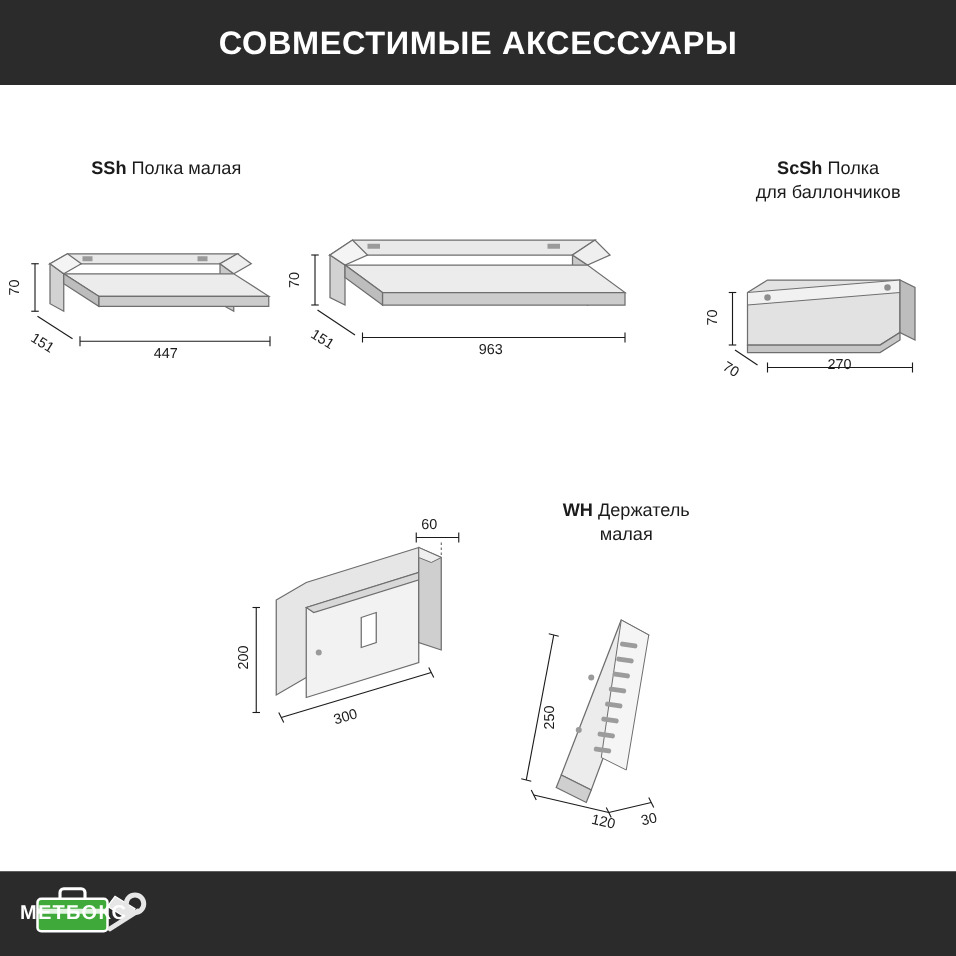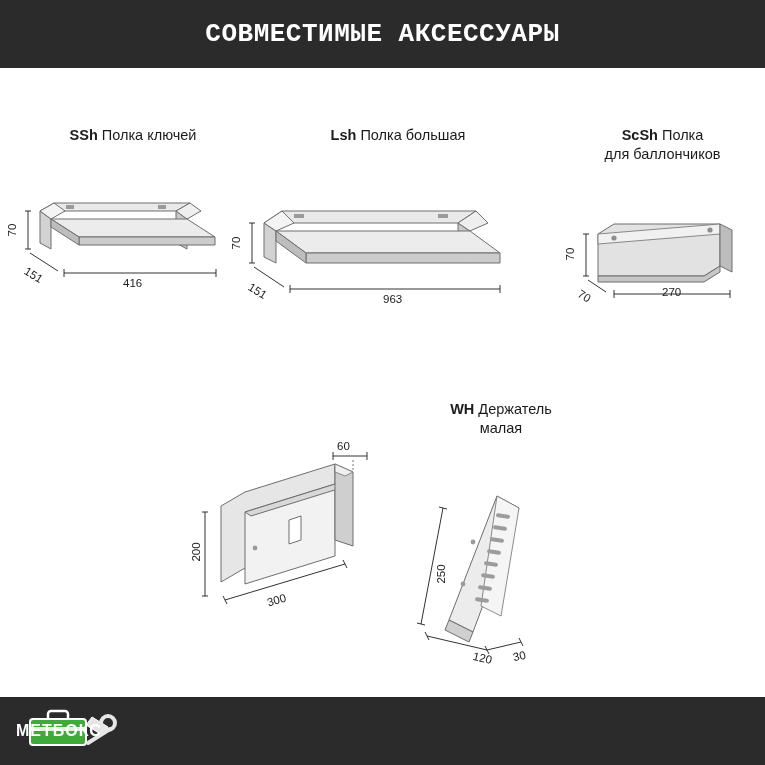--- a/index.html
+++ b/index.html
@@ -23,21 +23,20 @@
   .header-bar {
     position: absolute;
     left: 0;
     top: 0;
     width: 765px;
     height: 68px;
     background: #2b2b2b;
     display: flex;
     align-items: center;
     justify-content: center;
-    font-family: Liberation Mono, monospace;
   }
   .header-title {
     color: #ffffff;
     font-size: 26px;
     font-weight: bold;
     letter-spacing: 0.5px;
     text-transform: uppercase;
     text-align: center;
   }
   
@@ -99,21 +98,21 @@
 
 <div class="page">
 
   <div class="header-bar">
     <div class="header-title">Совместимые аксессуары</div>
   </div>
 
   <div class="item" style="left:18px; top:126px; width:230px;">
     <div class="item-caption">
       <b>SSh</b>
-      <span>Полка ключей</span>
+      <span>Полка малая</span>
     </div>
     <div class="drawing" style="margin-top:48px; height:120px;">
       <svg width="230" height="120" viewBox="0 0 230 120">
 
         <polygon points="22,18 36,10 172,10 158,18" fill="#e9e9e9" stroke="#6e6e6e" stroke-width="1"></polygon>
 
         <polygon points="22,18 22,50 33,56 33,26" fill="#d2d2d2" stroke="#6e6e6e" stroke-width="1"></polygon>
         <polygon points="22,18 33,26 47,18 36,10" fill="#f4f4f4" stroke="#6e6e6e" stroke-width="1"></polygon>
 
         <polygon points="158,18 158,50 169,56 169,26" fill="#c9c9c9" stroke="#6e6e6e" stroke-width="1"></polygon>
@@ -133,29 +132,25 @@
         <line x1="7" y1="56" x2="13" y2="56" stroke="#1b1b1b" stroke-width="0.9"></line>
 
         <line x1="12" y1="60" x2="40" y2="78" stroke="#1b1b1b" stroke-width="0.9"></line>
 
         <line x1="46" y1="80" x2="198" y2="80" stroke="#1b1b1b" stroke-width="0.9"></line>
         <line x1="46" y1="76" x2="46" y2="84" stroke="#1b1b1b" stroke-width="0.9"></line>
         <line x1="198" y1="76" x2="198" y2="84" stroke="#1b1b1b" stroke-width="0.9"></line>
       </svg>
       <div class="dim rot" style="left:-12px; top:31px; transform:rotate(-90deg);">70</div>
       <div class="dim rot" style="left:6px; top:76px; transform:rotate(32deg);">151</div>
-      <div class="dim" style="left:105px; top:84px;">416</div>
+      <div class="dim" style="left:105px; top:84px;">447</div>
     </div>
   </div>
 
   <div class="item" style="left:238px; top:126px; width:320px;">
-    <div class="item-caption">
-      <b>Lsh</b>
-      <span>Полка большая</span>
-    </div>
     <div class="drawing" style="margin-top:48px; height:130px;">
       <svg width="300" height="130" viewBox="0 0 300 130">
         <polygon points="26,30 44,18 238,18 220,30" fill="#e9e9e9" stroke="#6e6e6e" stroke-width="1"></polygon>
         <polygon points="26,30 26,64 38,70 38,38" fill="#d2d2d2" stroke="#6e6e6e" stroke-width="1"></polygon>
         <polygon points="26,30 38,38 56,30 44,18" fill="#f4f4f4" stroke="#6e6e6e" stroke-width="1"></polygon>
         <polygon points="220,30 220,64 232,70 232,38" fill="#c9c9c9" stroke="#6e6e6e" stroke-width="1"></polygon>
         <polygon points="220,30 232,38 250,30 238,18" fill="#efefef" stroke="#6e6e6e" stroke-width="1"></polygon>
         <polygon points="38,38 232,38 262,60 68,60" fill="#ececec" stroke="#6e6e6e" stroke-width="1"></polygon>
         <polygon points="68,60 262,60 262,70 68,70" fill="#cccccc" stroke="#6e6e6e" stroke-width="1"></polygon>
         <polygon points="38,38 68,60 68,70 38,48" fill="#bdbdbd" stroke="#6e6e6e" stroke-width="1"></polygon>
@@ -203,21 +198,21 @@
         <line x1="44" y1="98" x2="44" y2="106" stroke="#1b1b1b" stroke-width="0.9"></line>
         <line x1="160" y1="98" x2="160" y2="106" stroke="#1b1b1b" stroke-width="0.9"></line>
       </svg>
       <div class="dim rot" style="left:-6px; top:56px; transform:rotate(-90deg);">70</div>
       <div class="dim rot" style="left:8px; top:98px; transform:rotate(32deg);">70</div>
       <div class="dim" style="left:92px; top:94px;">270</div>
     </div>
   </div>
 
   <div class="item" style="left:185px; top:400px; width:230px;">
-    <div class="drawing" style="margin-top:44px; height:180px;">
+    <div class="drawing" style="margin-top:18px; height:180px;">
       <svg width="230" height="180" viewBox="0 0 230 180">
 
         <polygon points="36,62 60,48 150,20 150,96 60,124 36,138" fill="#e6e6e6" stroke="#6e6e6e" stroke-width="1"></polygon>
 
         <polygon points="60,68 150,40 150,112 60,140" fill="#f2f2f2" stroke="#6e6e6e" stroke-width="1"></polygon>
 
         <polygon points="60,68 150,40 156,44 66,72" fill="#d8d8d8" stroke="#6e6e6e" stroke-width="1"></polygon>
 
         <polygon points="150,20 168,28 168,102 150,96" fill="#cfcfcf" stroke="#6e6e6e" stroke-width="1"></polygon>
         <polygon points="150,20 168,28 160,32 150,28" fill="#efefef" stroke="#6e6e6e" stroke-width="0.8"></polygon>

